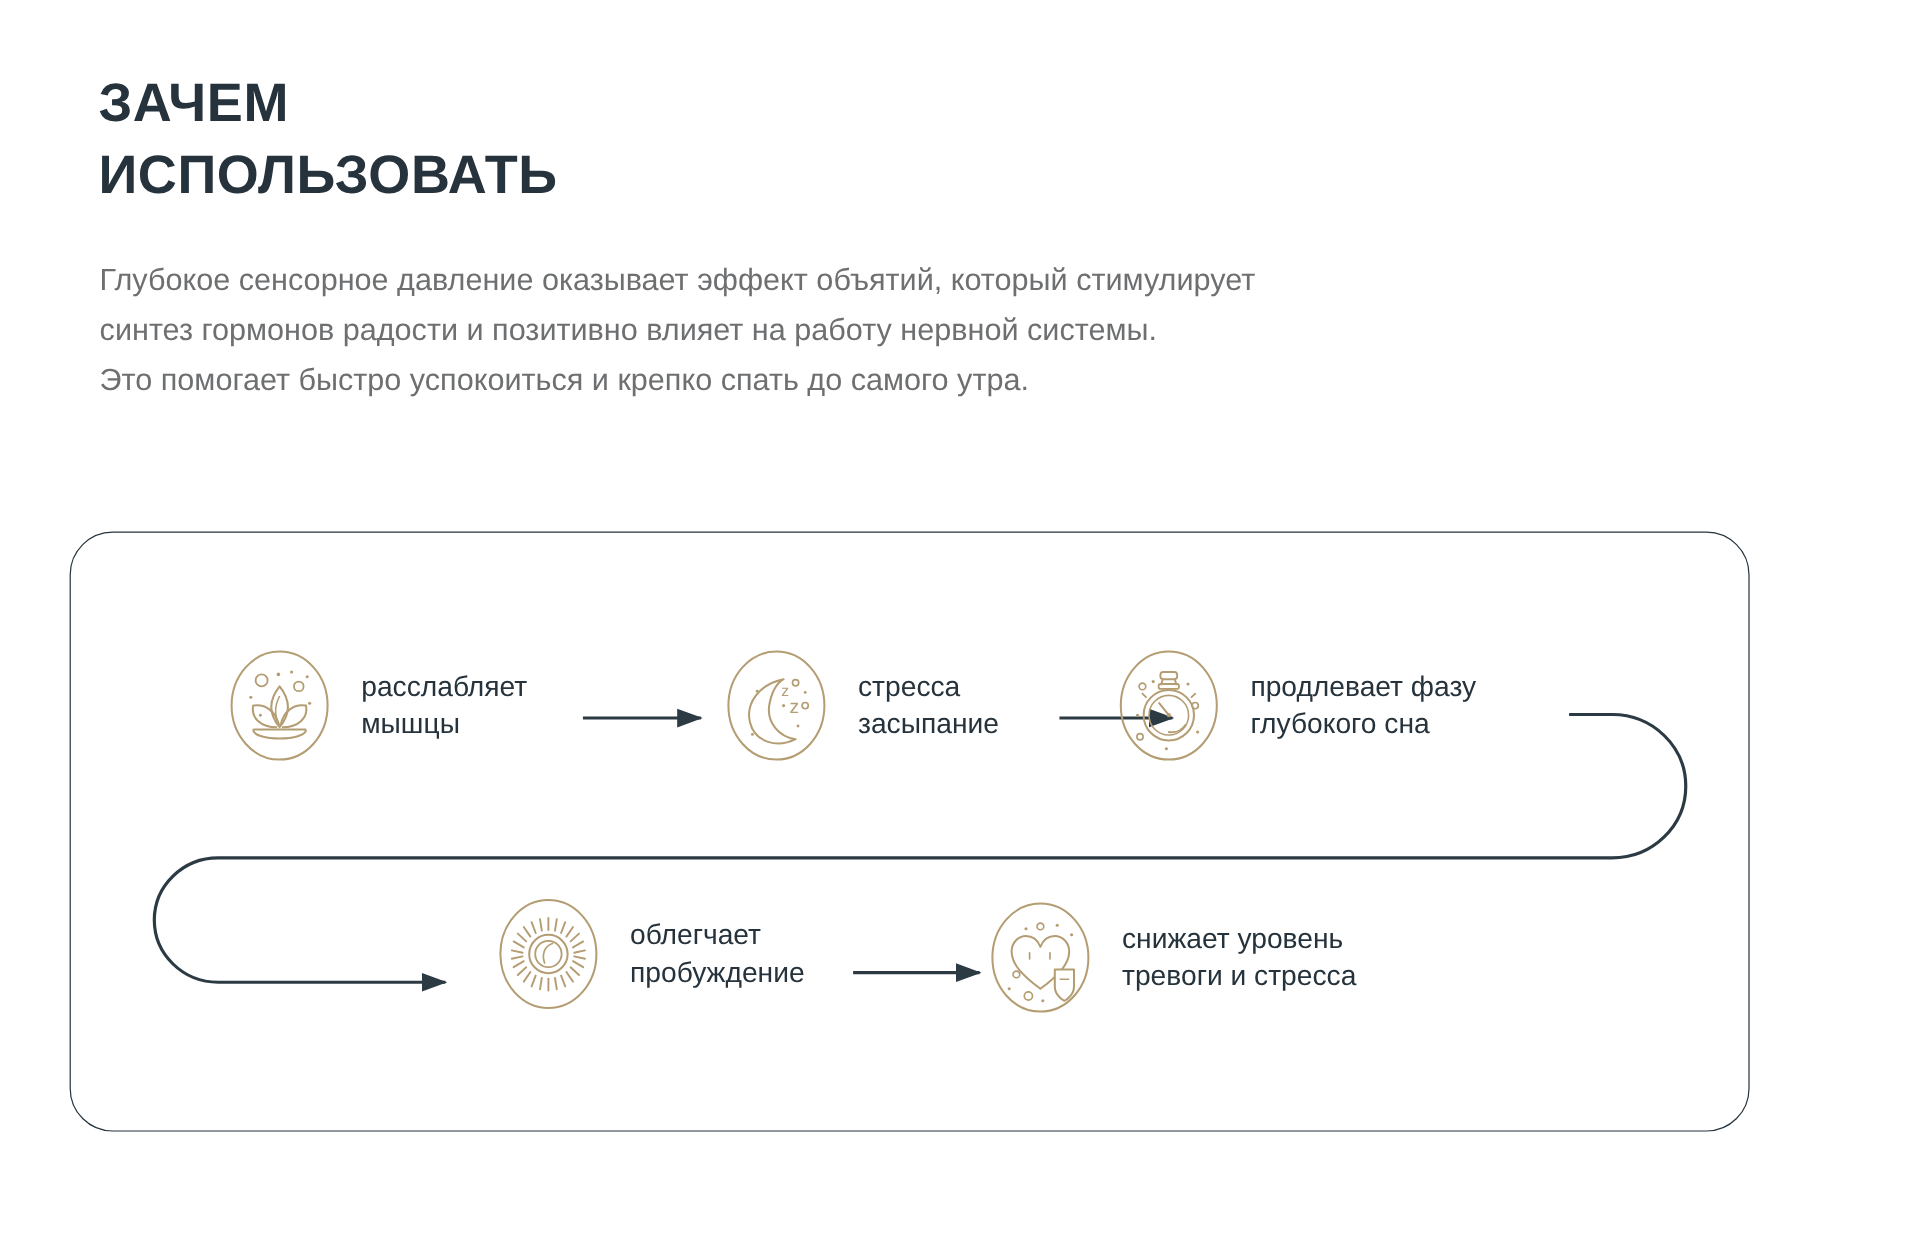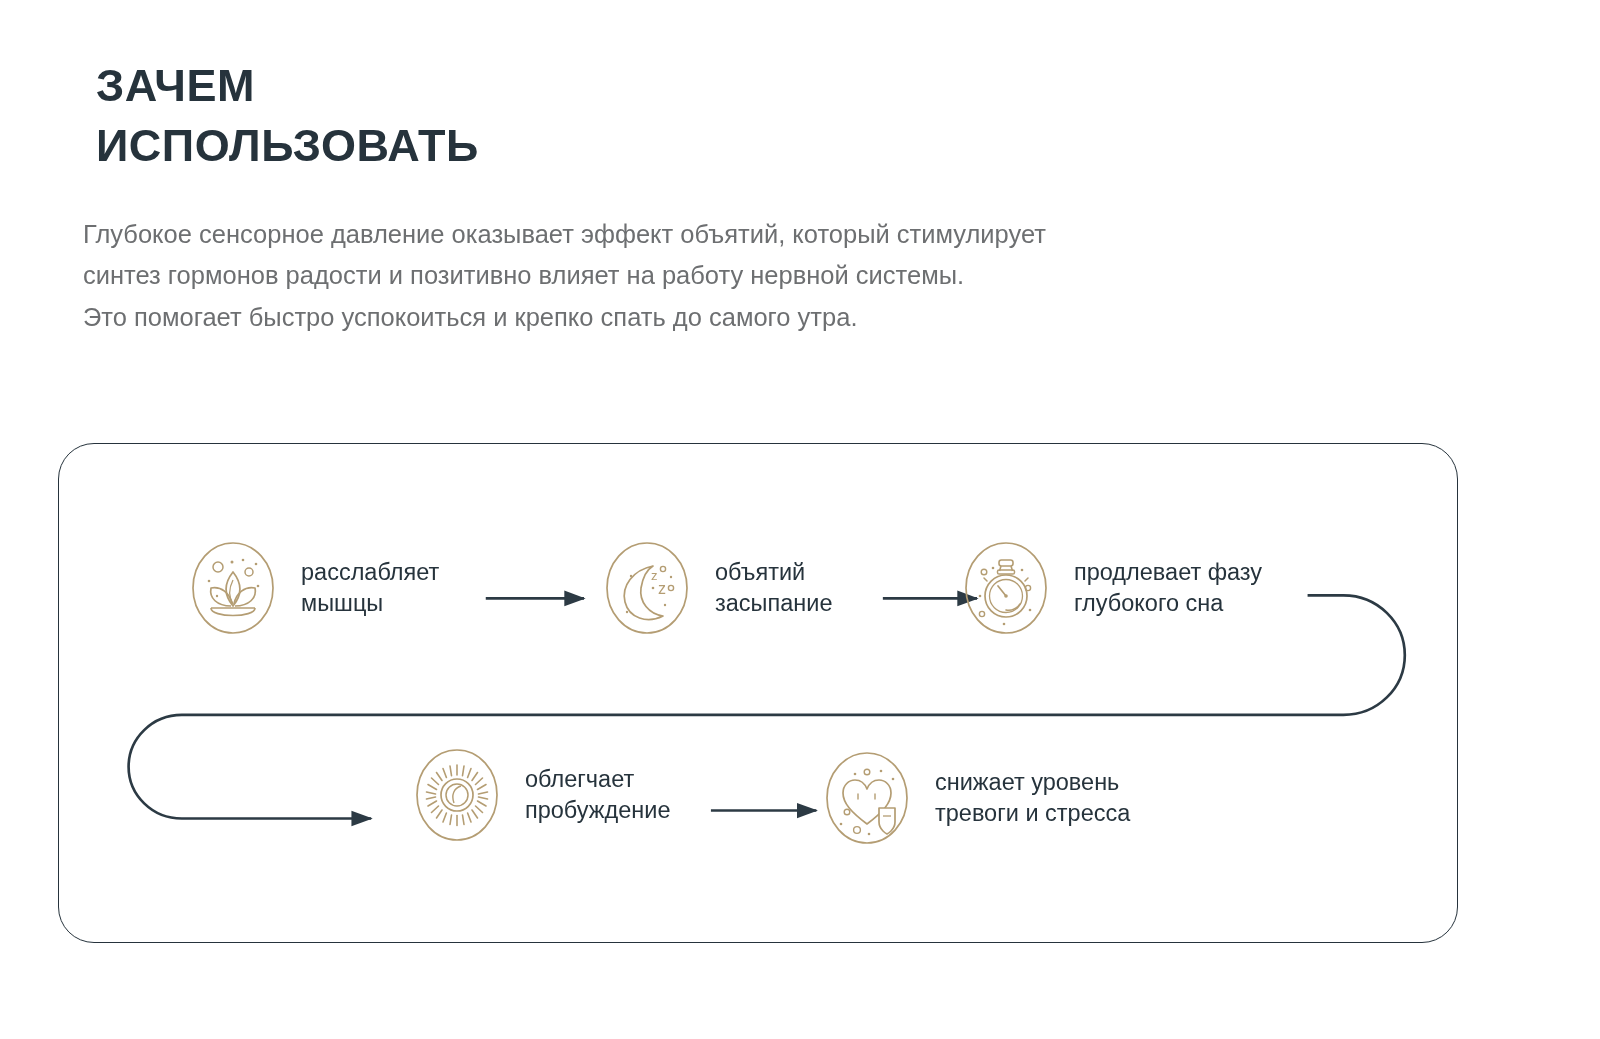--- a/index.html
+++ b/index.html
@@ -11,21 +11,21 @@
     width: 1600px;
     height: 1039px;
     position: relative;
     font-family: "Liberation Sans", sans-serif;
     overflow: hidden;
   }
 
   
   #page-title {
     position: absolute;
-    left: 96px;
+    left: 82px;
     top: 16px;
     width: 900px;
     font-size: 45px;
     font-weight: bold;
     line-height: 1.33;
     letter-spacing: 0.5px;
     color: #26333c;
     text-transform: uppercase;
     margin-top: 40px;
   }
@@ -83,21 +83,21 @@
     font-size: 23.5px;
     line-height: 1.33;
     color: #26333c;
     white-space: nowrap;
   }
   .step-label .lline { display: block; }
 
   
   #step-1 { left: 128px; top: 92px; }
   #step-2 { left: 542px; top: 92px; }
-  #step-3 { left: 901px; top: 92px; }
+  #step-3 { left: 869px; top: 92px; }
   #step-4 { left: 352px; top: 299px; }
   #step-5 { left: 762px; top: 302px; }
 </style>
 </head>
 <body>
 
 <h1 id="page-title">
   <span class="tline">ЗАЧЕМ</span>
   <span class="tline">ИСПОЛЬЗОВАТЬ</span>
 </h1>
@@ -177,21 +177,21 @@
         <circle cx="62" cy="33" r="2.6" fill="none" stroke="#b49d73" stroke-width="1.4"></circle>
         <circle cx="70" cy="52" r="2.6" fill="none" stroke="#b49d73" stroke-width="1.4"></circle>
         <circle cx="52" cy="52" r="1.3" fill="#b49d73"></circle>
         <circle cx="70" cy="41" r="1.2" fill="#b49d73"></circle>
         <circle cx="30" cy="40" r="1.2" fill="#b49d73"></circle>
         <circle cx="26" cy="76" r="1.2" fill="#b49d73"></circle>
         <circle cx="64" cy="69" r="1.2" fill="#b49d73"></circle>
       </svg>
     </span>
     <span class="step-label">
-      <span class="lline">объятий</span>
+      <span class="lline">стресса</span>
       <span class="lline">засыпание</span>
     </span>
   </div>
 
   <div class="flow-step" id="step-3">
     <span class="step-icon-wrap">
       <svg viewBox="0 0 92 104">
         <ellipse cx="46" cy="52" rx="40" ry="45" fill="none" stroke="#b49d73" stroke-width="1.7"></ellipse>
 
         <rect x="39" y="24" width="14" height="6" rx="2.4" fill="none" stroke="#b49d73" stroke-width="1.6"></rect>

